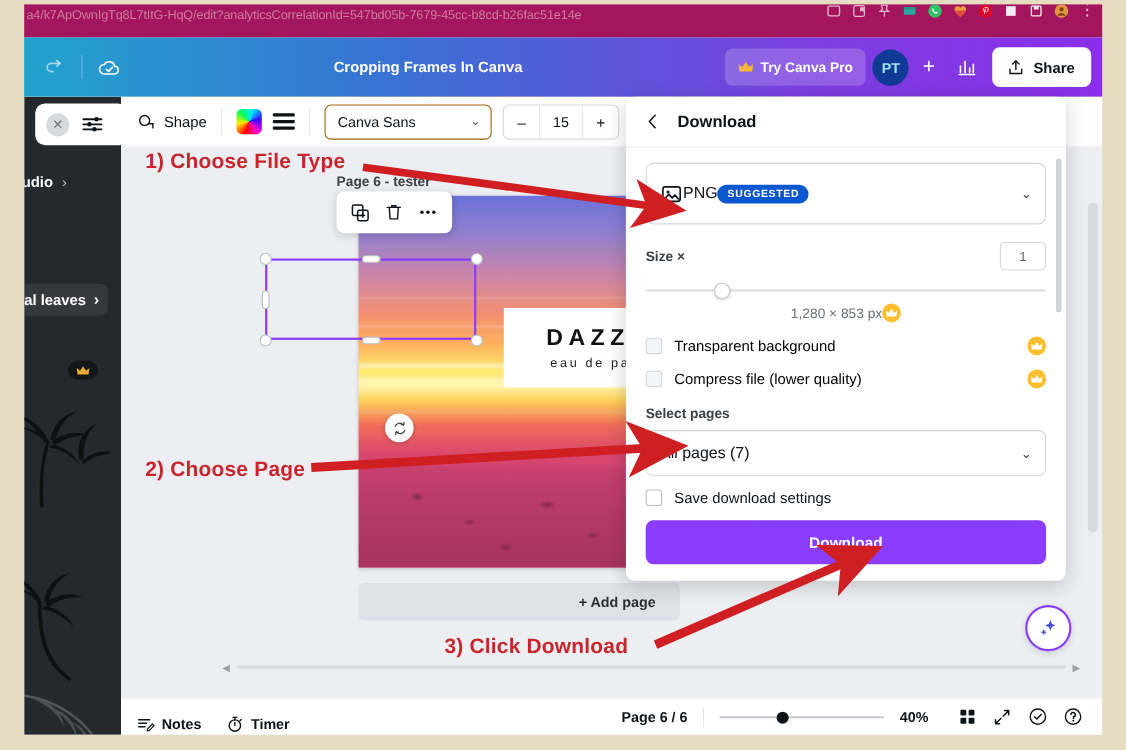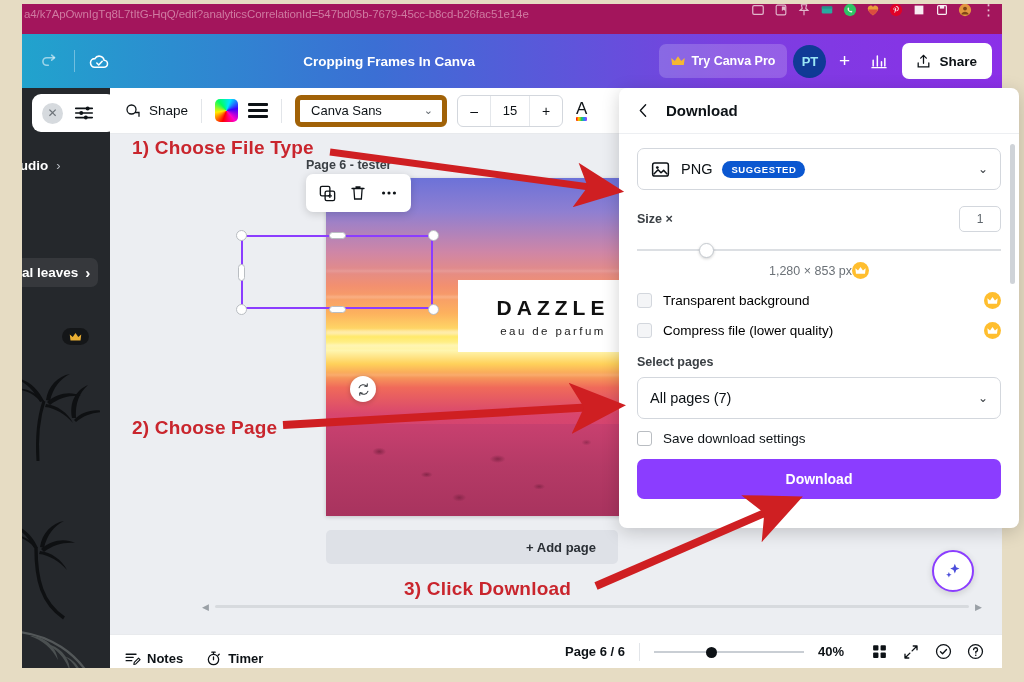--- a/index.html
+++ b/index.html
@@ -116,21 +116,21 @@
   .tb-item { display: flex; align-items: center; gap: 7px; cursor: pointer;
              font-size: 13.5px; color: #0d1216; }
   .tb-sep { width: 1px; height: 24px; background: #e2e5e9; margin: 0 3px; }
   .color-swatch {
     width: 23px; height: 23px; border-radius: 5px; cursor: pointer;
     background: conic-gradient(from 200deg, #ff0000, #ffee00, #00ff62, #00e5ff, #3b00ff, #ff00c8, #ff0000);
   }
   .align-icon { display:flex; flex-direction:column; gap:3px; cursor:pointer; }
   .align-icon i { display:block; width:20px; height:3px; background:#0d1216; border-radius:1px; }
   .font-select {
-    width: 152px; height: 32px; border: 5px solid #a16207; border-radius: 6px;
+    width: 152px; height: 32px; border: 1px solid #a16207; border-radius: 6px;
     display: flex; align-items: center; justify-content: space-between;
     padding: 0 9px 0 11px; font-size: 13px; color: #0d1216; cursor: pointer;
   }
   .size-group {
     display: flex; align-items: center; height: 32px;
     border: 1px solid #d3d7dd; border-radius: 6px; overflow: hidden;
   }
   .size-group div { width: 32px; height: 30px; display:flex;align-items:center;justify-content:center;
                     font-size: 14px; color:#0d1216; cursor:pointer; }
   .size-group .val { width: 40px; font-size: 13px; border-left:1px solid #e4e7eb; border-right:1px solid #e4e7eb;}
@@ -242,35 +242,35 @@
   .zoom-slider { width: 150px; height: 14px; position: relative; cursor:pointer; }
   .zoom-slider .rail { position:absolute; top:6px; left:0; right:0; height:2px; background:#c9ced4; }
   .zoom-slider .knob { position:absolute; top:2px; left: 52px; width:11px;height:11px;
                        border-radius:50%; background:#0d1216; }
   .zoom-val { font-size: 13px; font-weight:700; color:#0d1216; margin: 0 16px 0 14px; }
   .bb-icon { width:26px;height:26px; display:flex;align-items:center;justify-content:center;
              cursor:pointer; margin-left: 6px; }
 
   
   .dl-panel {
-    position: absolute; left: 619px; top: 88px; width: 400px; height: 440px;
+    position: absolute; left: 569px; top: 88px; width: 400px; height: 440px;
     background: #fff; border-radius: 8px;
     box-shadow: 0 4px 18px rgba(0,0,0,.18);
     overflow: hidden;
   }
   .dl-head {
     height: 46px; display:flex; align-items:center; gap: 14px;
     padding-left: 16px; border-bottom: 1px solid #edeff2;
   }
   .dl-head .title { font-size: 15px; font-weight: 600; color:#0d1216; }
   .dl-body { padding: 14px 18px 0 18px; }
   .dl-label { font-size: 12.5px; font-weight: 700; color:#3b4045; margin-bottom: 8px; }
   .dl-select {
-    height: 42px; border: 1px solid #d3d7dd; border-radius: 7px;
-    display:flex; align-items:center; gap: 10px; padding: 0 12px;
+    height: 56px; border: 1px solid #d3d7dd; border-radius: 7px;
+    display:flex; align-items:center; gap: 0; padding: 0 12px;
     cursor:pointer;
   }
   .dl-select .name { font-size: 14.5px; color:#0d1216; }
   .badge-suggested {
     background:#0b57d0; color:#fff; font-size: 9.5px; font-weight:700;
     letter-spacing: .6px; border-radius: 9px; padding: 3px 9px;
   }
   .dl-row-size { display:flex; align-items:center; justify-content:space-between; margin-top: 16px; }
   .size-box {
     width: 42px; height: 26px; border:1px solid #d3d7dd; border-radius:5px;

